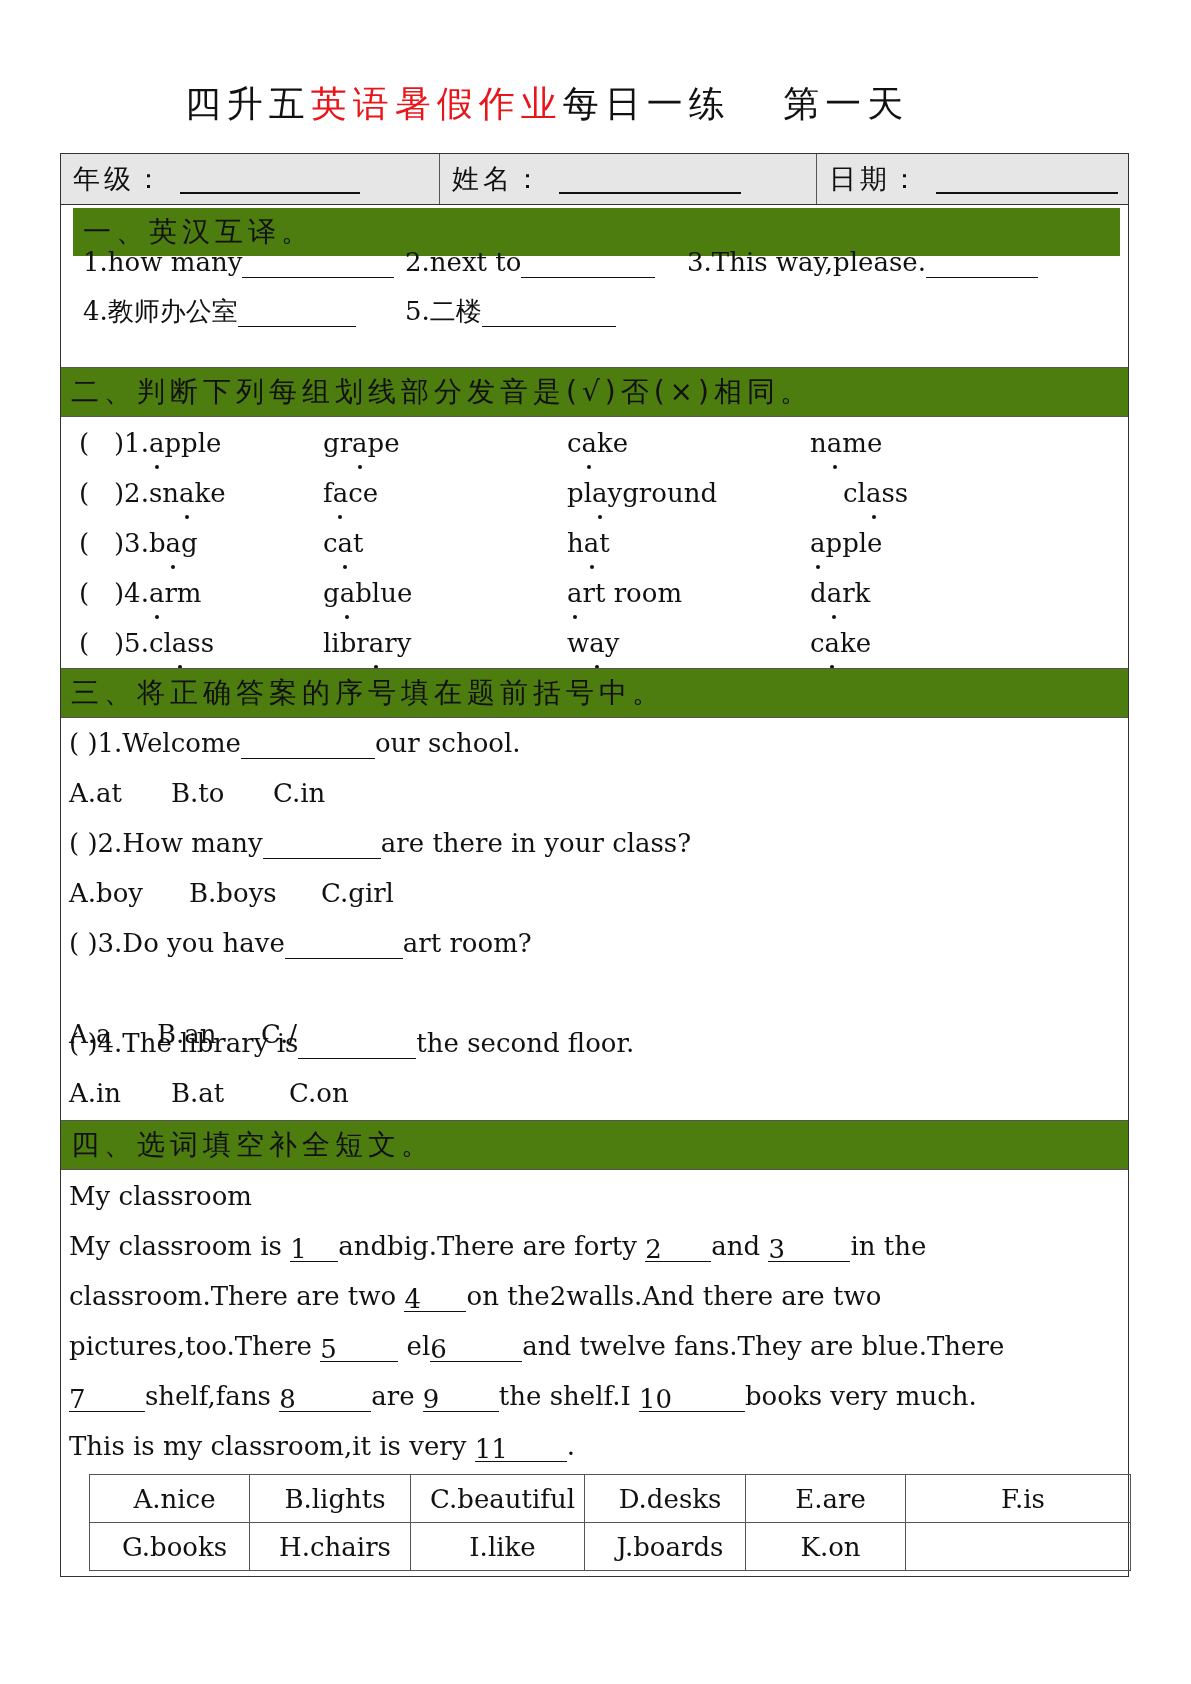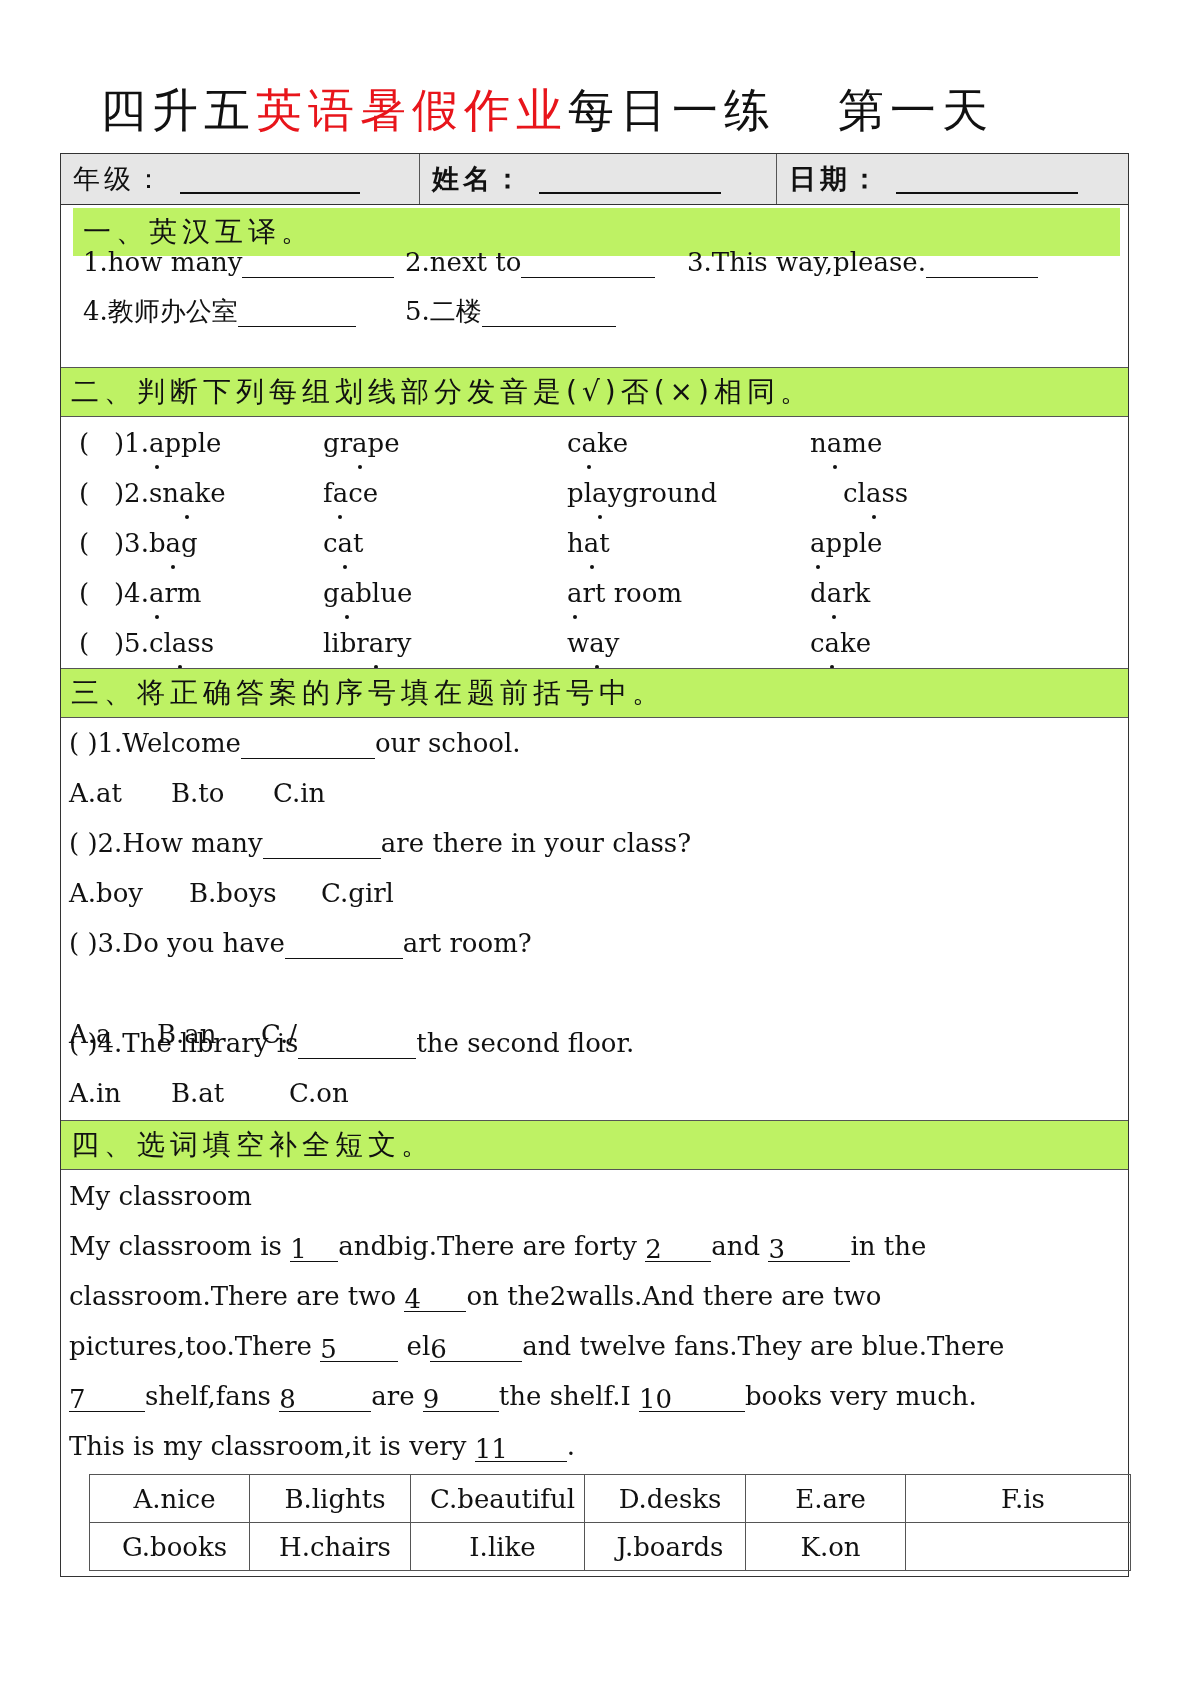--- a/index.html
+++ b/index.html
@@ -1,29 +1,29 @@
 <!DOCTYPE html>
 <html><head>
 <meta charset="utf-8">
 <style>
   html, body { margin: 0; padding: 0; background: #ffffff; }
   body { width: 1191px; height: 1684px; position: relative; overflow: hidden;
          font-family: "DejaVu Serif", "Liberation Serif", serif; color: #111; }
   .title { position: absolute; left: 0; top: 80px; width: 1094px; text-align: center;
-           font-family: "DejaVu Sans", sans-serif; font-size: 46px; letter-spacing: 6px; font-weight: 500; }
+           font-family: "DejaVu Sans", sans-serif; font-size: 36px; letter-spacing: 6px; font-weight: 500; }
   .title .red { color: #e8151b; }
   .frame { position: absolute; left: 60px; top: 153px; width: 1069px; height: 1424px;
            border: 1.5px solid #333; box-sizing: border-box; }
   .info-row { position: absolute; left: 0; top: 0; width: 100%; height: 51px; background: #e6e6e6;
-              border-bottom: 1.5px solid #333; box-sizing: border-box; display: flex; }
+              border-bottom: 1.5px solid #333; box-sizing: border-box; display: flex; gap: 20px; }
   .info-cell { position: relative; height: 100%; box-sizing: border-box; display: flex; align-items: center;
                padding-left: 12px; font-family: "DejaVu Sans", sans-serif; font-size: 27px; letter-spacing: 4px; }
-  .info-cell + .info-cell { border-left: 1.5px solid #555; font-weight: bold; }
+  .info-cell + .info-cell { border-left: 1.5px solid #555; }
   .info-cell .blank { display: inline-block; height: 1px; border-bottom: 2px solid #111; margin-left: 14px; margin-top: 26px; }
-  .sec-head { position: absolute; left: 0; width: 100%; height: 50px; background: #bef264;
+  .sec-head { position: absolute; left: 0; width: 100%; height: 50px; background: #4d7c0f;
               border-top: 1.5px solid #555; border-bottom: 1.5px solid #555; box-sizing: border-box;
               font-family: "DejaVu Sans", sans-serif; font-size: 28px; letter-spacing: 5px;
               display: flex; align-items: center; padding-left: 10px; }
   .sec-head.inset { left: 12px; width: 1047px; border: none; height: 48px; }
   .line { position: absolute; font-size: 26px; white-space: nowrap; line-height: 32px; }
   .ul { display: inline-block; border-bottom: 1.8px solid #111; height: 28px; vertical-align: bottom; }
   .cell-word { position: absolute; font-size: 26px; line-height: 32px; white-space: nowrap; margin-top: 30px; }
   .dot { position: relative; display: inline-block; }
   .dot::after { content: ""; position: absolute; left: 50%; bottom: -10px; width: 4px; height: 4px;
                 margin-left: -2px; border-radius: 50%; background: #111; }

